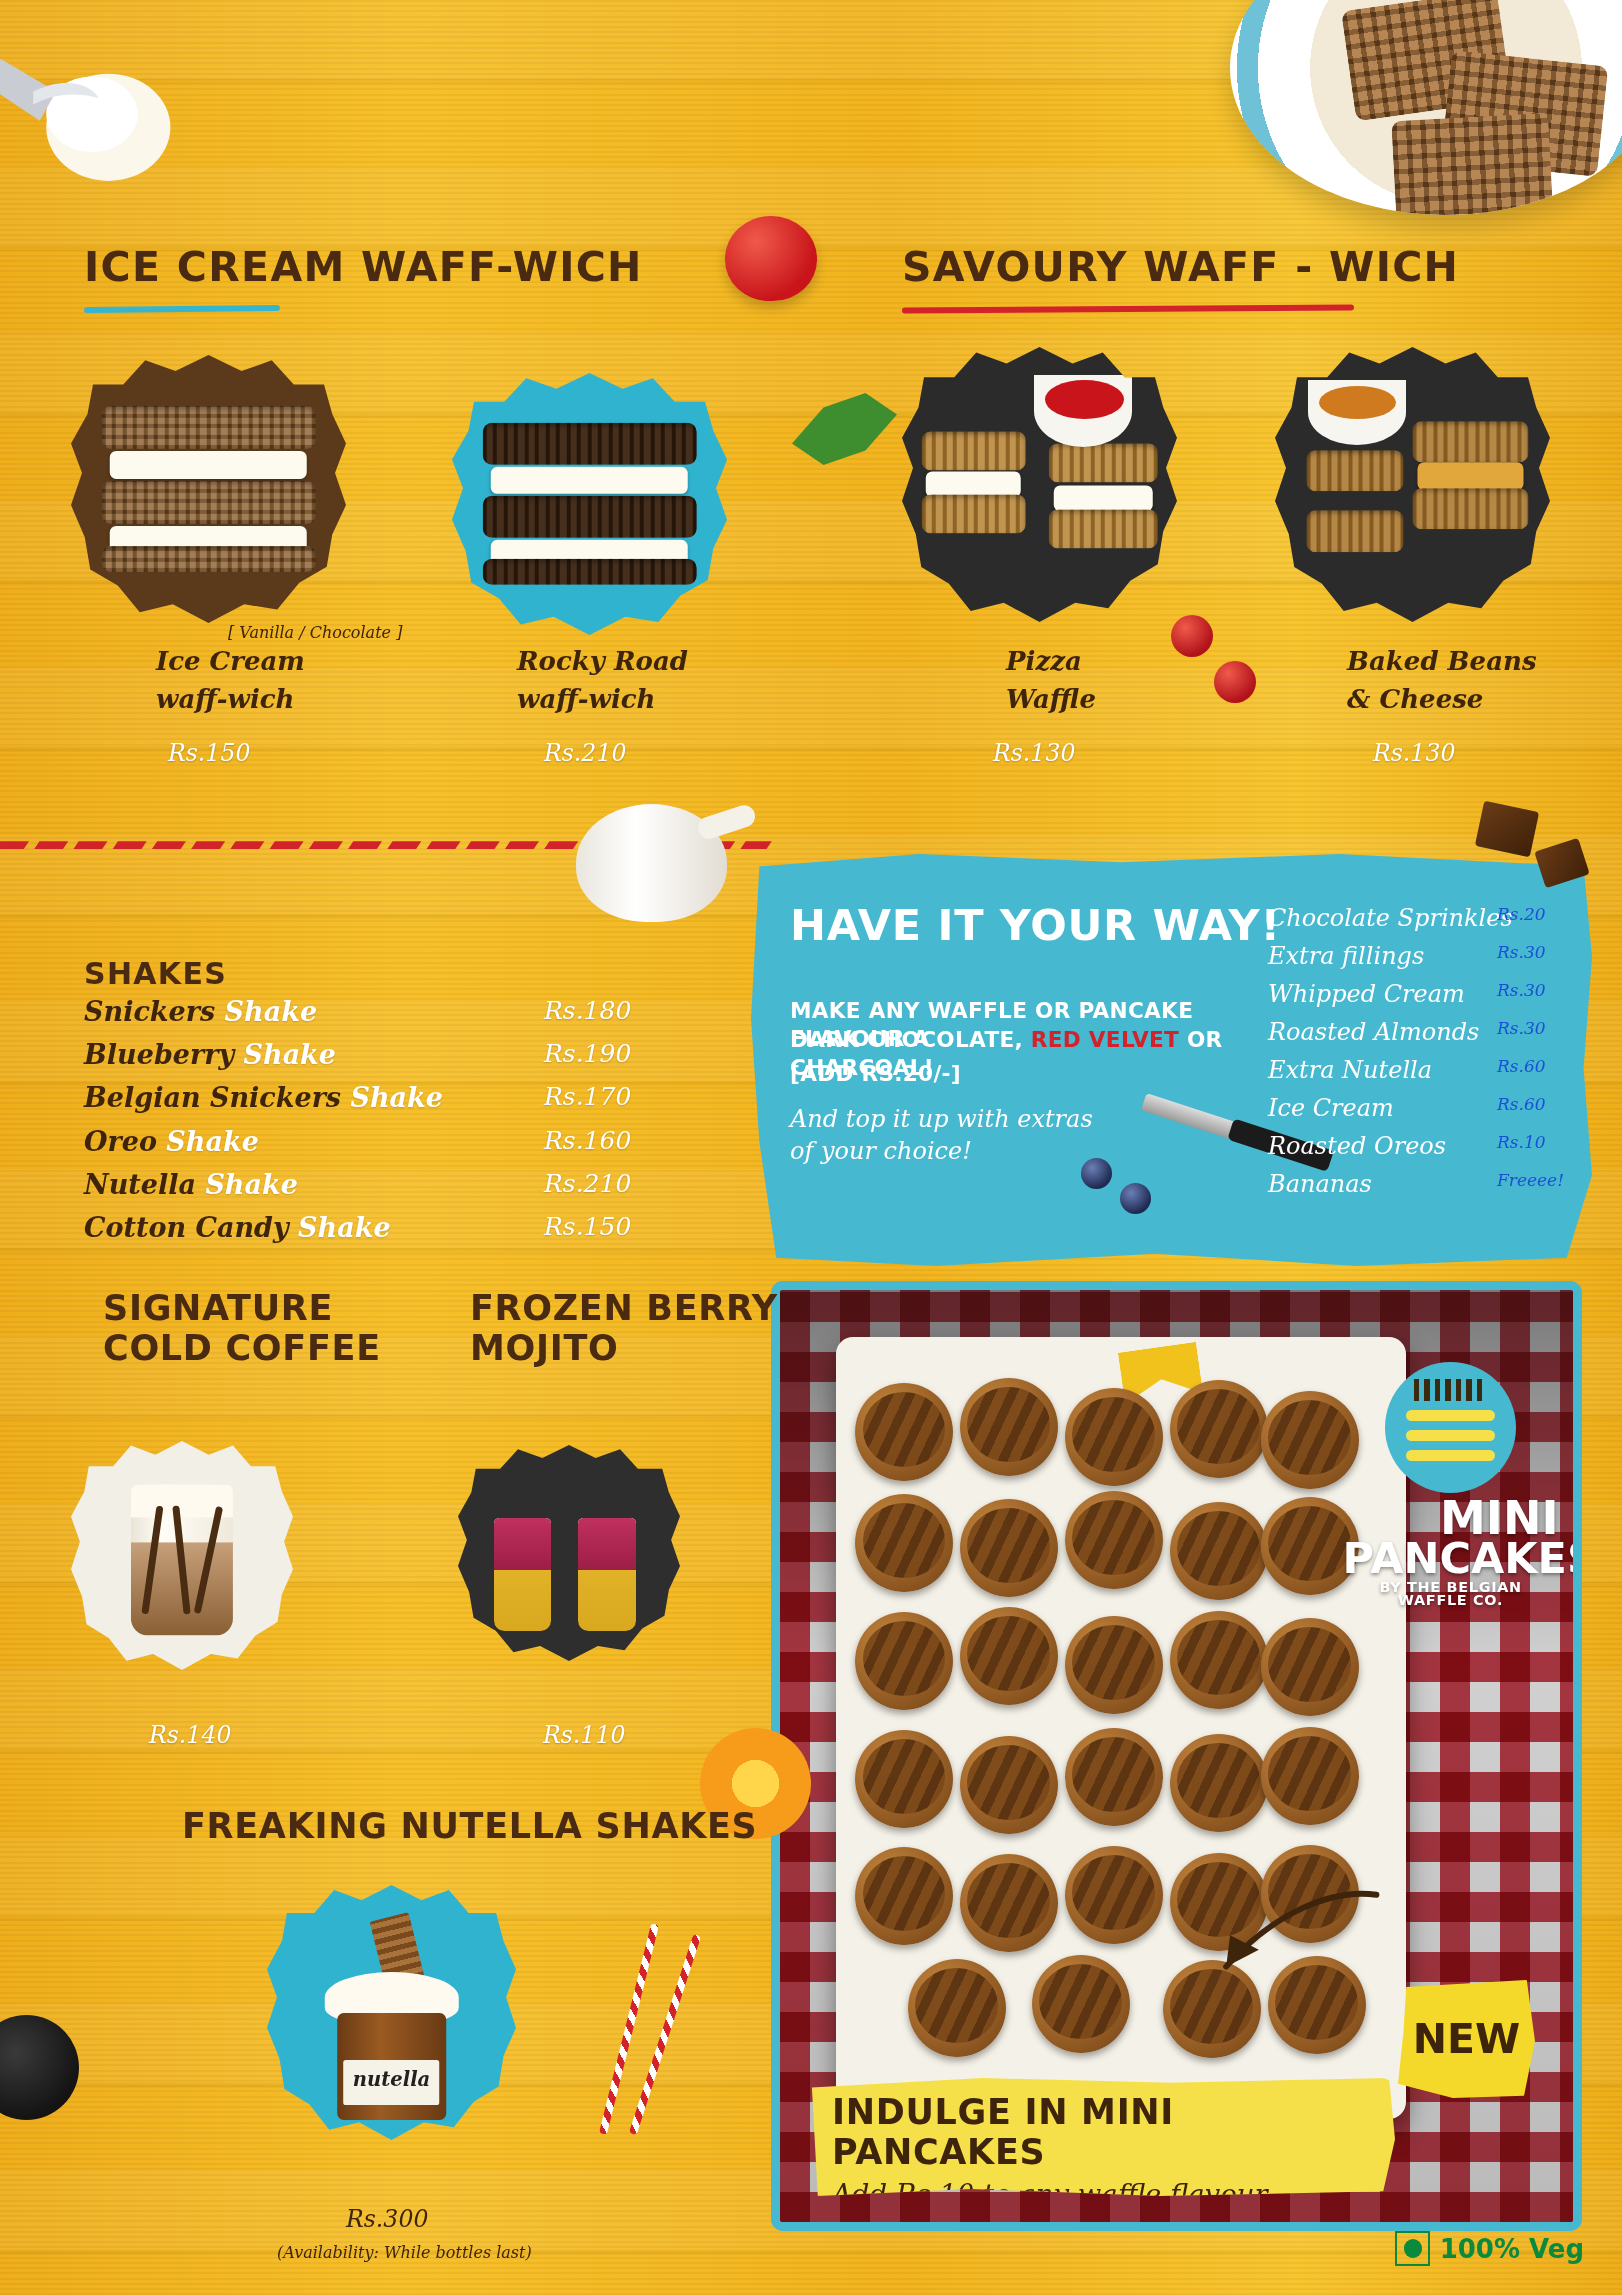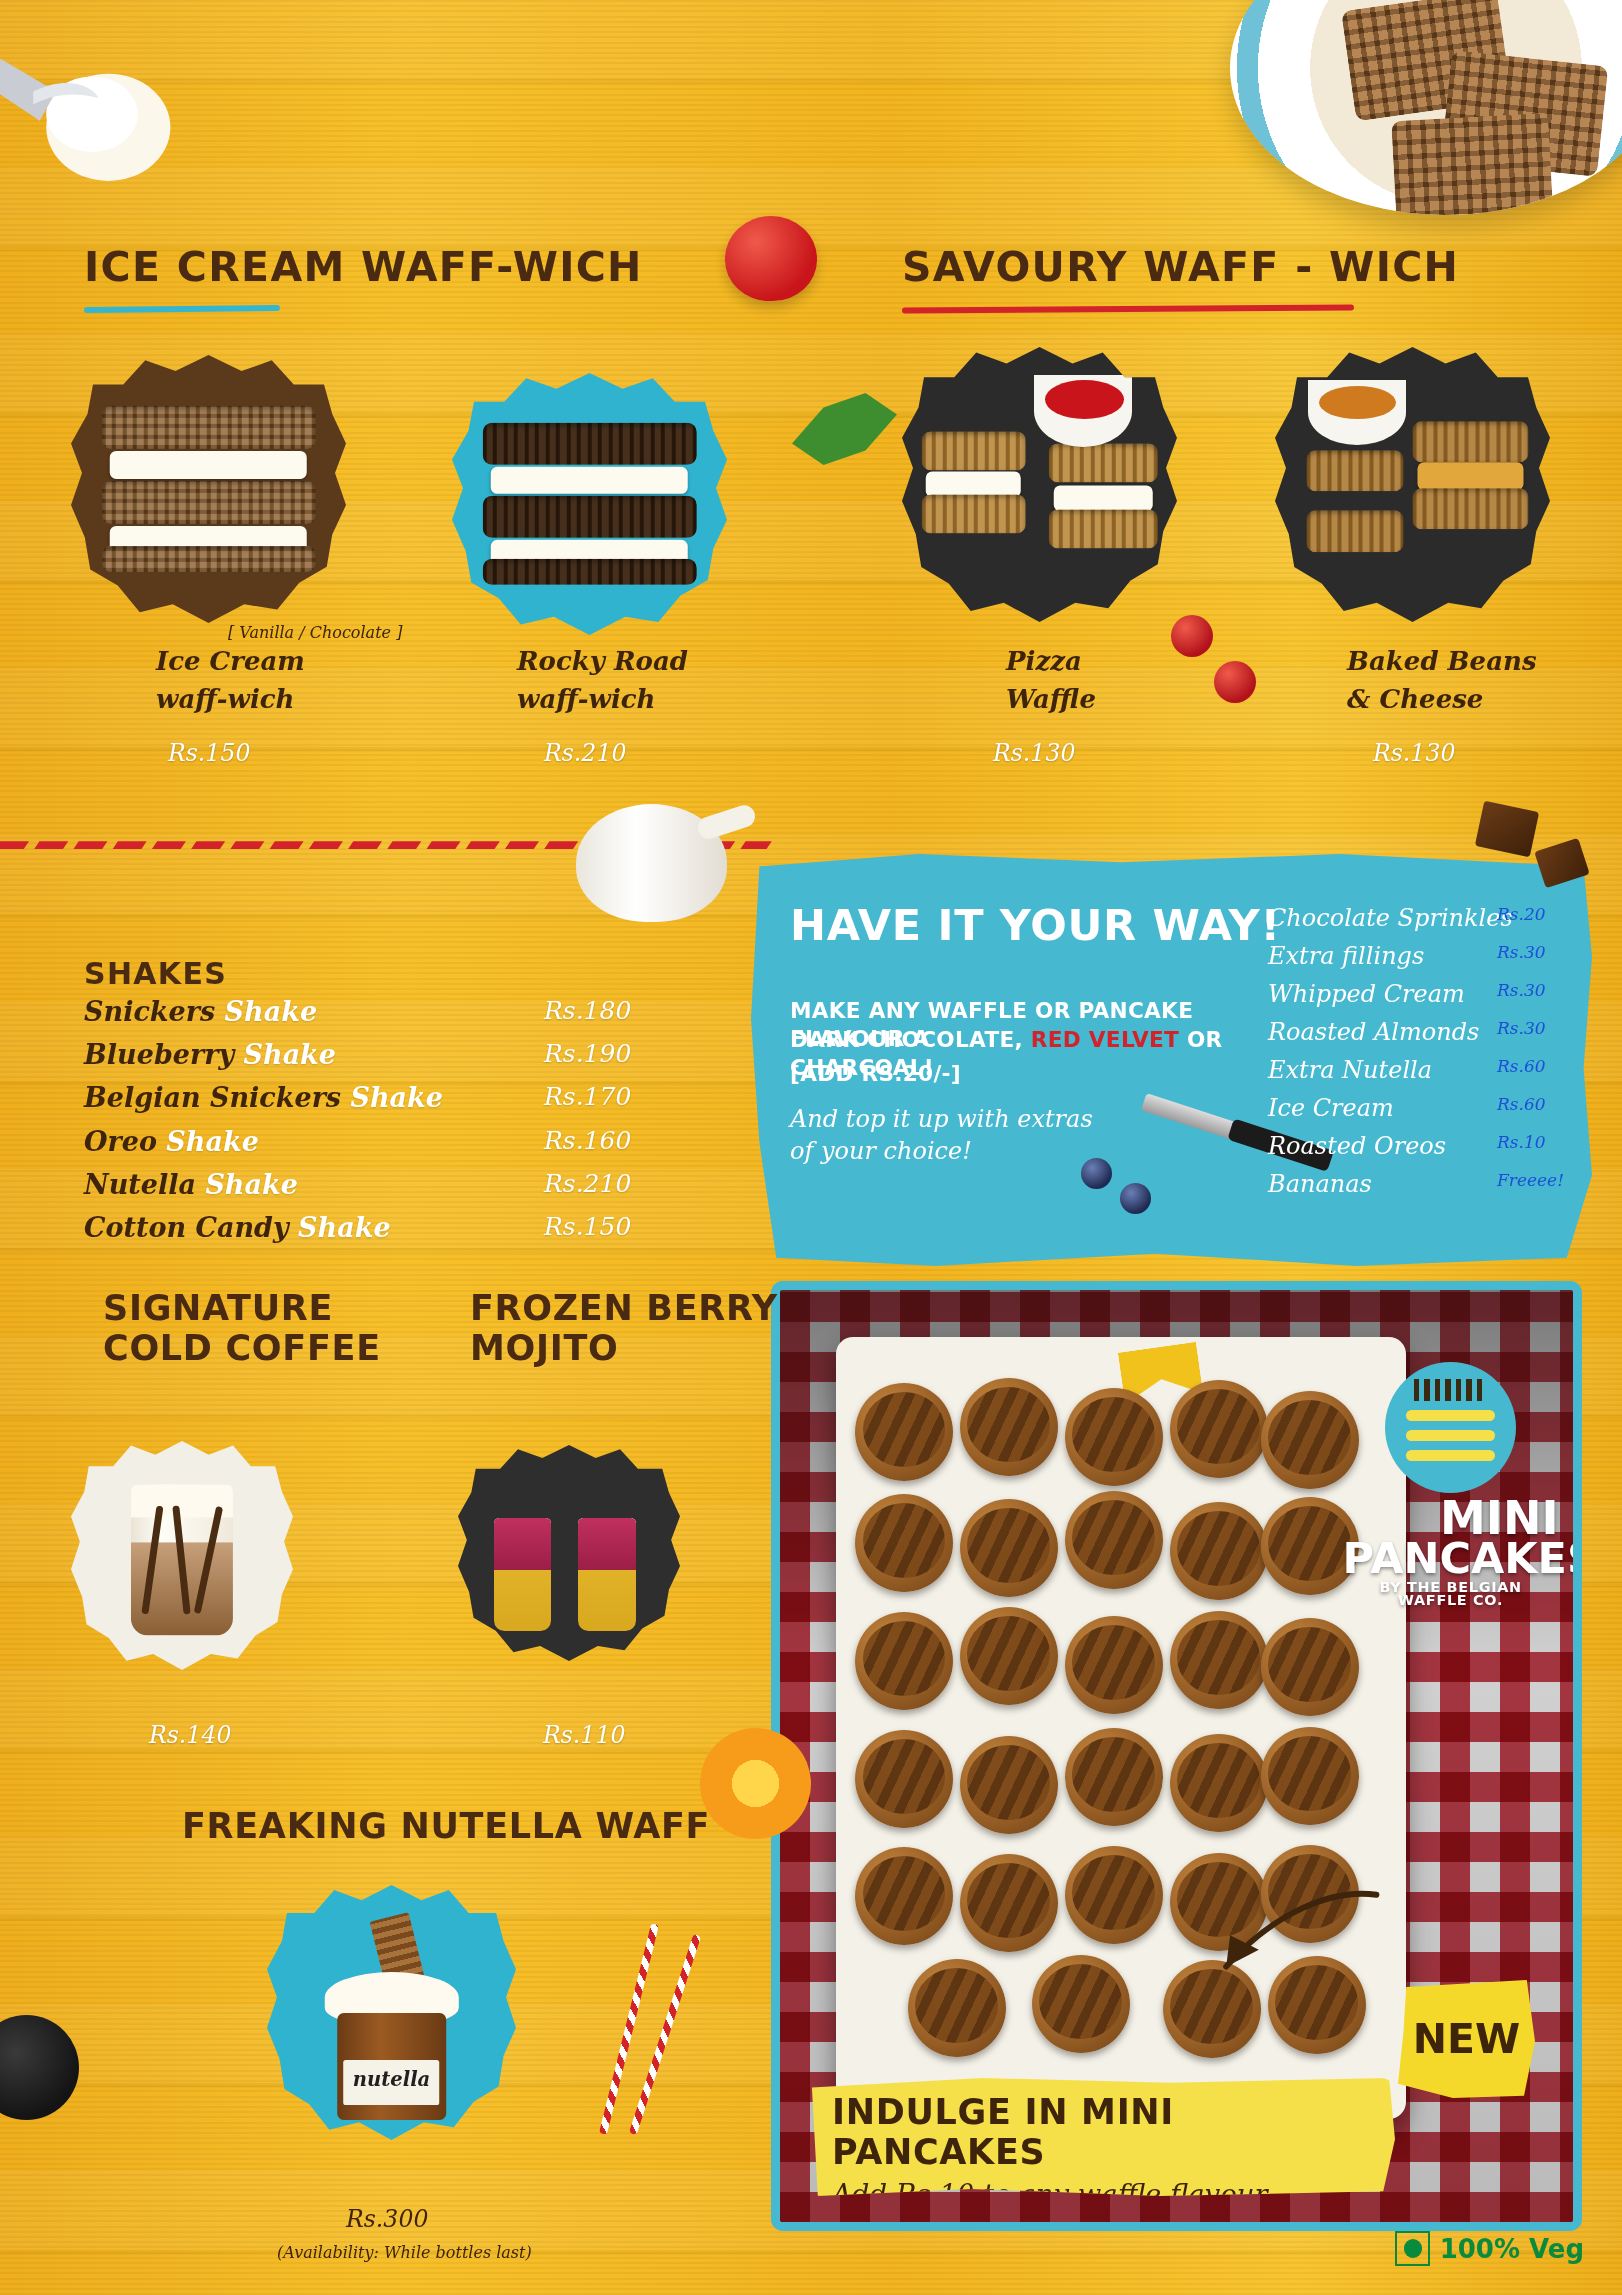--- a/index.html
+++ b/index.html
@@ -511,21 +511,21 @@
     </div>
     <div class="moj" style="left:54%;">
       <div class="lid"></div>
         <div class="straw"></div>
         <div class="top"></div>
     </div>
   </div>
 </div>
 <div class="p-price" style="left:543px; top:1721px;">Rs.110</div>
 
-<div class="bev-title" style="left:182px; top:1806px;">FREAKING NUTELLA WAFF</div>
+<div class="bev-title" style="left:182px; top:1806px;">FREAKING NUTELLA SHAKES</div>
 
 <div class="blob" style="left:267px; top:1885px; width:249px; height:255px;">
   <div class="img" style="background:#2fb3cf;">
     <div class="wafer"></div>
     <div class="cream-top"></div>
     <div class="jar">
       <div class="label">
           <div class="t">nutella</div>
         </div>
     </div>

